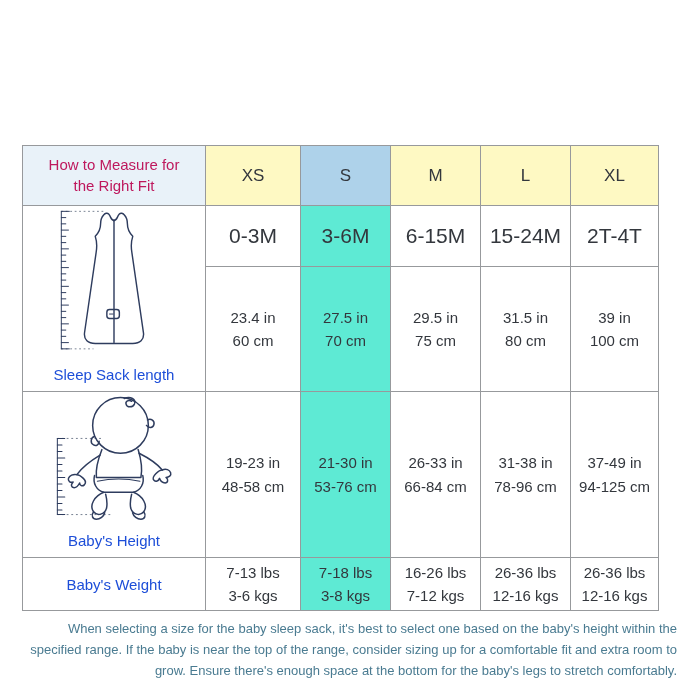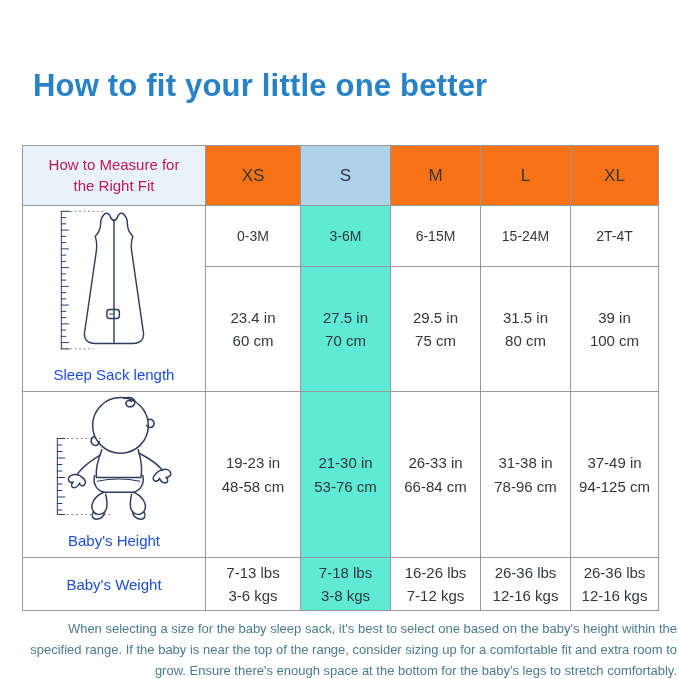--- a/index.html
+++ b/index.html
@@ -12,40 +12,39 @@
   table.size-table{position:absolute;left:22px;top:145px;width:636px;
                    border-collapse:collapse;table-layout:fixed;}
   .size-table td,.size-table th{border:1px solid #97999c;text-align:center;
                    vertical-align:middle;padding:0;font-weight:400;}
   tr.r-head{height:60px;}
   tr.r-age{height:60px;}
   tr.r-len{height:122px;padding-left:41px;}
   tr.r-hgt{height:158px;}
   tr.r-wgt{height:53px;}
   .head-cell{background:#e9f2f9;font-size:15px;color:#be185d;line-height:1.35;}
-  .size-cell{background:#f97316;font-size:17px;color:#33373d;}
+  .size-cell{background:#fef9c3;font-size:17px;color:#33373d;}
   .hl-head{background:#aed2ea;}
   .hl{background:#5eead4;}
   .val{font-size:15px;color:#33373d;line-height:1.55;}
-  .age{font-size:14px;color:#33373d;}
+  .age{font-size:21px;color:#33373d;}
   .blue-label{font-size:15px;color:#1d4ed8;font-weight:500;}
   .illus-wrap{display:flex;flex-direction:column;align-items:center;justify-content:flex-end;
               height:100%;padding-bottom:8px;box-sizing:border-box;gap:6px;}
   .footer-note{position:absolute;left:14px;top:607px;width:651px;margin:12px;
                text-align:right;font-size:13px;line-height:1.6;color:#4a7b91;}
   svg .ln{stroke:#2e3c5e;stroke-width:1.6;fill:none;stroke-linecap:round;stroke-linejoin:round;}
   svg .thin{stroke:#2e3c5e;stroke-width:1.1;fill:none;stroke-linecap:round;}
   svg .dots{stroke:#6b7688;stroke-width:1;fill:none;stroke-dasharray:2 3;}
 </style>
 </head>
 <body>
 
 <div class="page">
 
-  <div class="heading">How to fit your little one better</div>
 
   <table class="size-table">
     <colgroup>
       <col style="width:183px">
         <col style="width:95px">
         <col style="width:90px">
       <col style="width:90px">
         <col style="width:90px">
         <col style="width:88px">
     </colgroup>

